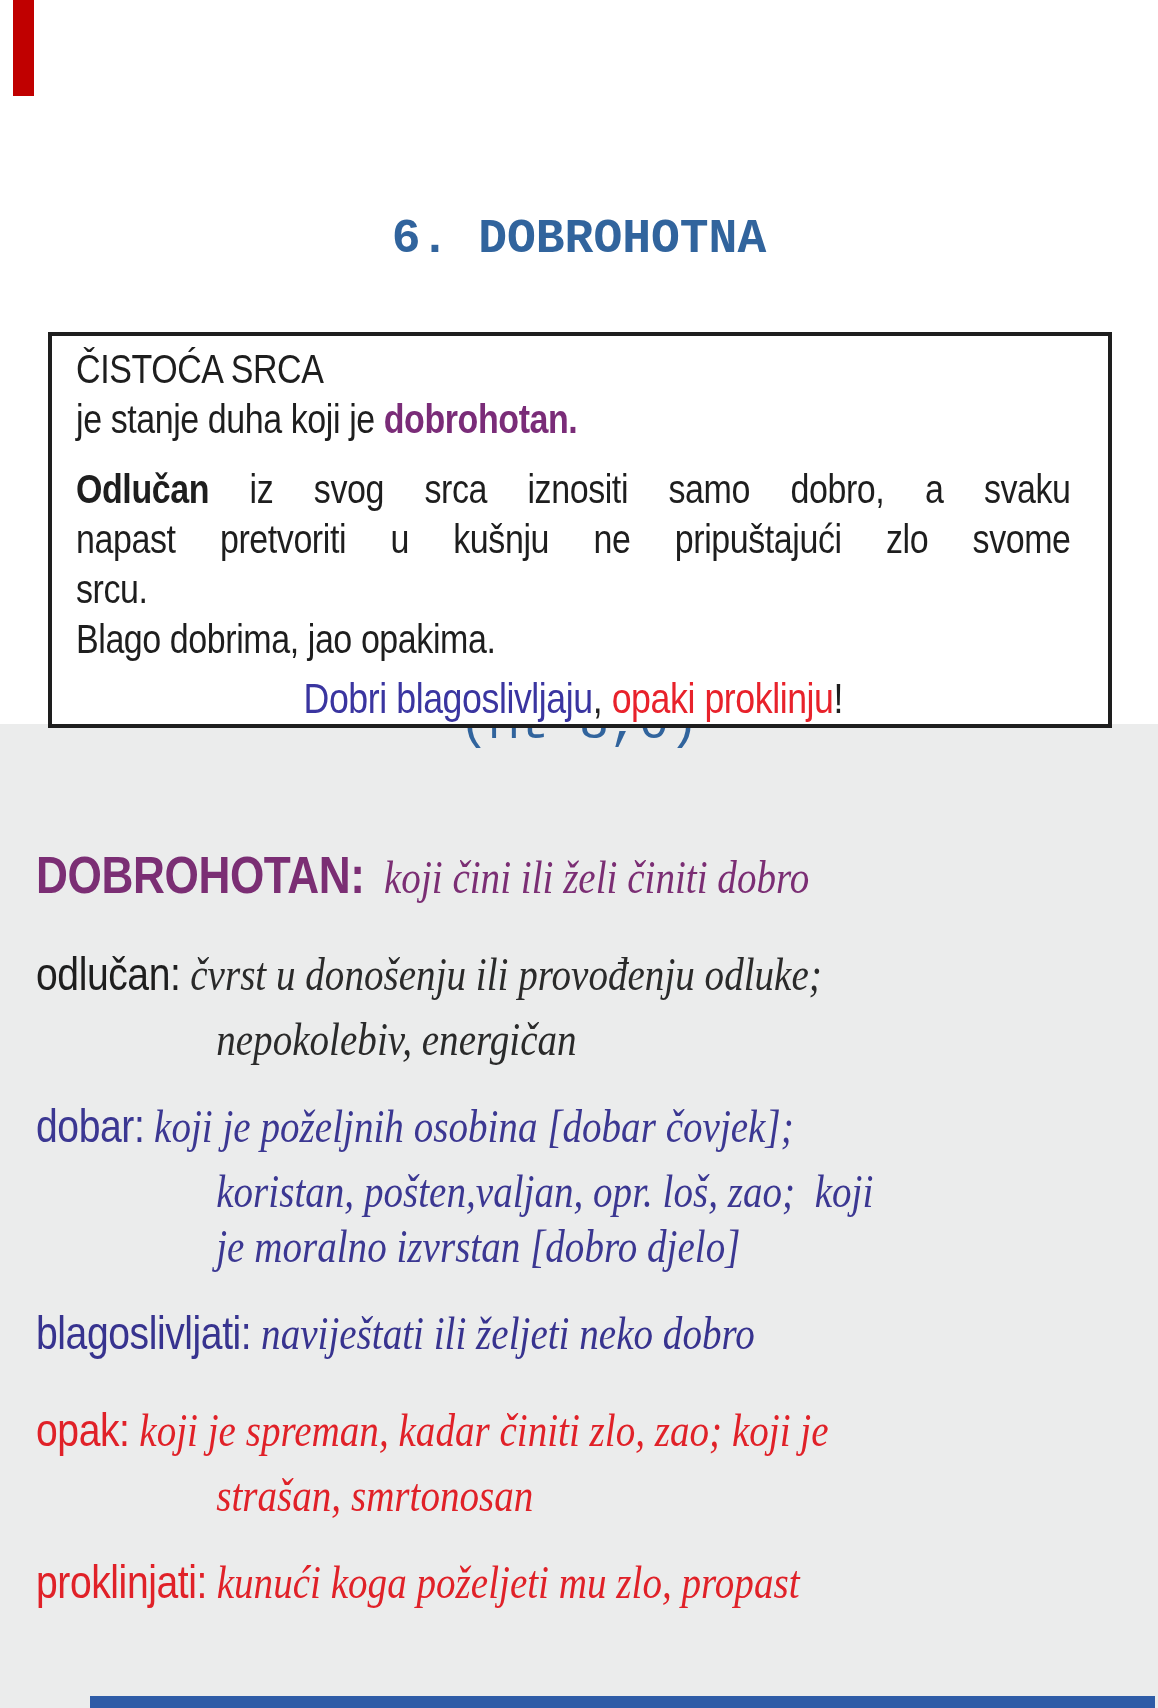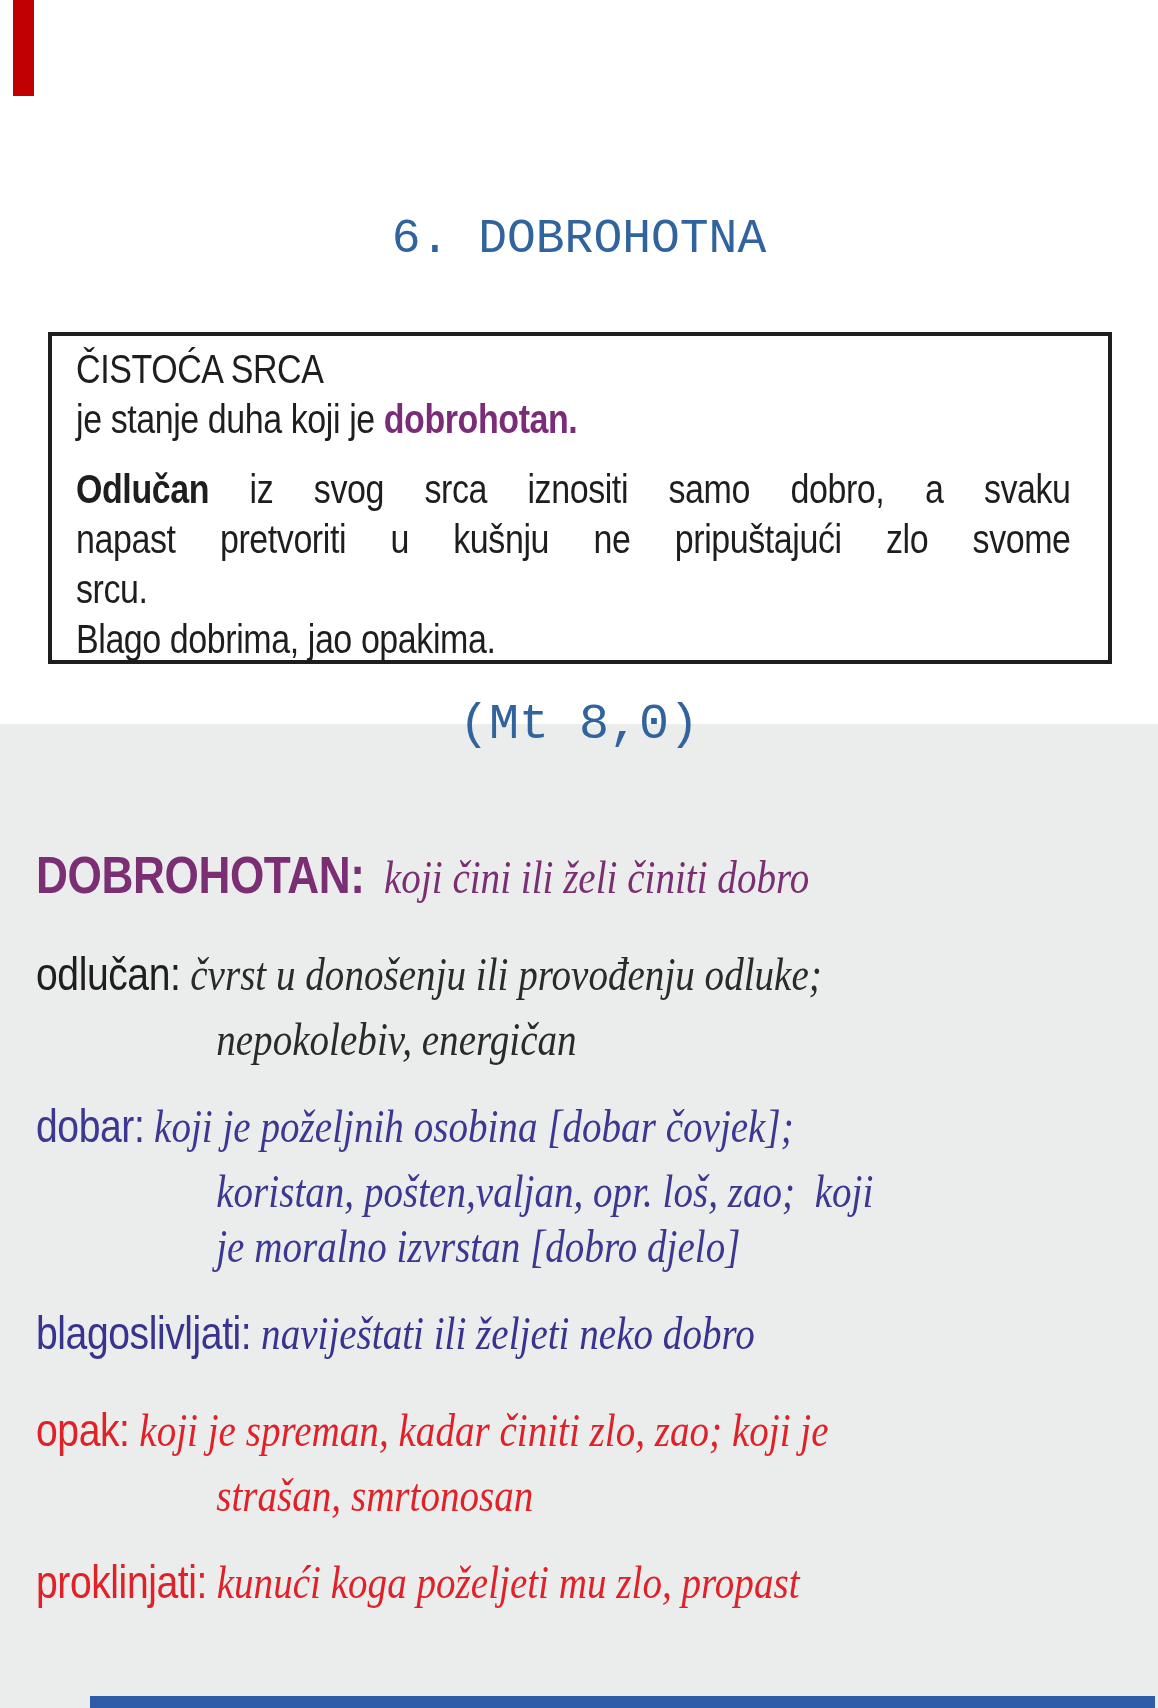--- a/index.html
+++ b/index.html
@@ -11,24 +11,24 @@
   .red-bar{position:absolute;left:13px;top:0;width:21px;height:96px;background:#c00000;}
   .blue-bar{position:absolute;left:90px;bottom:0;width:1065px;height:12px;background:#2e5ca7;}
   
   .gray-panel{position:absolute;left:0;top:724px;width:100%;height:984px;background:#ebecec;}
   
   .title-block{
     position:absolute;top:104px;left:0;width:100%;
     text-align:center;font-family:"Liberation Mono","DejaVu Sans Mono",monospace;
     font-size:50px;line-height:54px;color:#31649d;white-space:pre;
   }
-  .title-block .heading{font-weight:normal;font-size:48px;}
+  .title-block .heading{font-weight:bold;font-size:48px;}
   
   .quote-box{
-    position:absolute;left:48px;top:332px;width:1064px;height:332px;
+    position:absolute;left:48px;top:332px;width:1064px;height:396px;
     box-sizing:border-box;border:4px solid #1e1e1e;background:#ffffff;
     padding:8px 37px 0 24px;overflow:hidden;
   }
   .nrw{transform:scaleX(0.85);transform-origin:0 0;width:117.6%;}
   .box-content{font-size:40px;line-height:50px;color:#1e1e1e;letter-spacing:-0.5px;}
   .box-line{white-space:pre-wrap;}
   .just{text-align:justify;text-align-last:justify;}
   .jleft{text-align:left;text-align-last:left;}
   .box-para{margin-top:20px;}
   .box-closing{margin-top:10px;text-align:center;font-size:42px;white-space:pre;}

